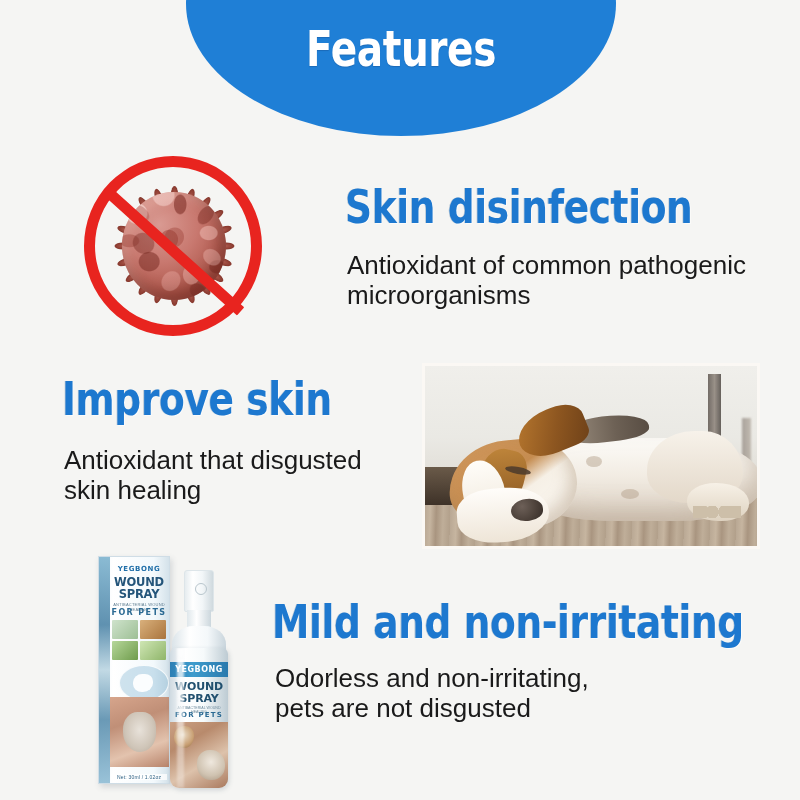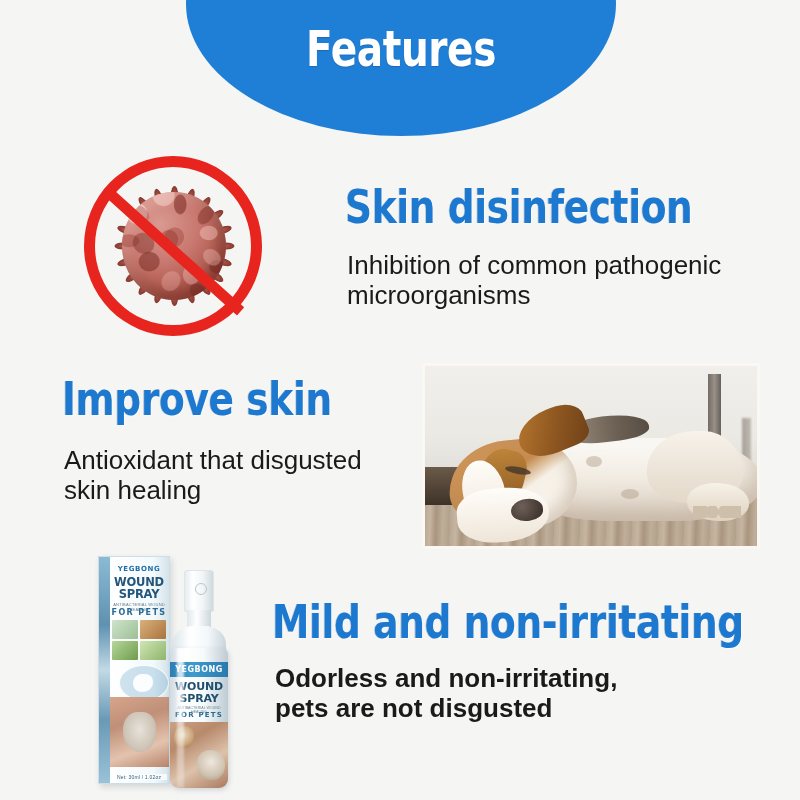--- a/index.html
+++ b/index.html
@@ -678,21 +678,21 @@
       <span style="transform:rotate(306deg)"></span>
       <span style="transform:rotate(324deg)"></span>
       <span style="transform:rotate(342deg)"></span>
     </div>
     <div class="microbe-cell"></div>
     <div class="prohibit-ring"></div>
     <div class="prohibit-slash"></div>
   </div>
 
   <div class="feat-heading" style="left:345px; top:183px; font-size:47px;">Skin disinfection</div>
-  <div class="feat-body" style="left:347px; top:250px; width:440px;">Inhibition of common pathogenic
+  <div class="feat-body" style="left:347px; top:250px; width:440px;">Antioxidant of common pathogenic
 microorganisms</div>
 
   <div class="feat-heading" style="left:62px; top:375px; font-size:47px;">Improve skin</div>
   <div class="feat-body" style="left:64px; top:445px; width:360px;">Antioxidant that disgusted
 skin healing</div>
 
   <div class="dog-photo">
     <div class="dog-sky"></div>
     <div class="dog-post"></div>
     <div class="dog-post2"></div>
@@ -750,16 +750,16 @@
         <div class="bottle-sub">ANTIBACTERIAL WOUND HEALING</div>
         <div class="bottle-pets">FOR PETS</div>
         <div class="bottle-photo"></div>
         <div class="bottle-gloss"></div>
       </div>
     </div>
 
   </div>
 
   <div class="feat-heading" style="left:272px; top:598px; font-size:47px;">Mild and non-irritating</div>
-  <div class="feat-body" style="left:275px; top:663px; width:470px;font-weight:bold;">Odorless and non-irritating,
+  <div class="feat-body" style="left:275px; top:663px; width:470px;">Odorless and non-irritating,
 pets are not disgusted</div>
 
 </div>
 
 </body></html>

